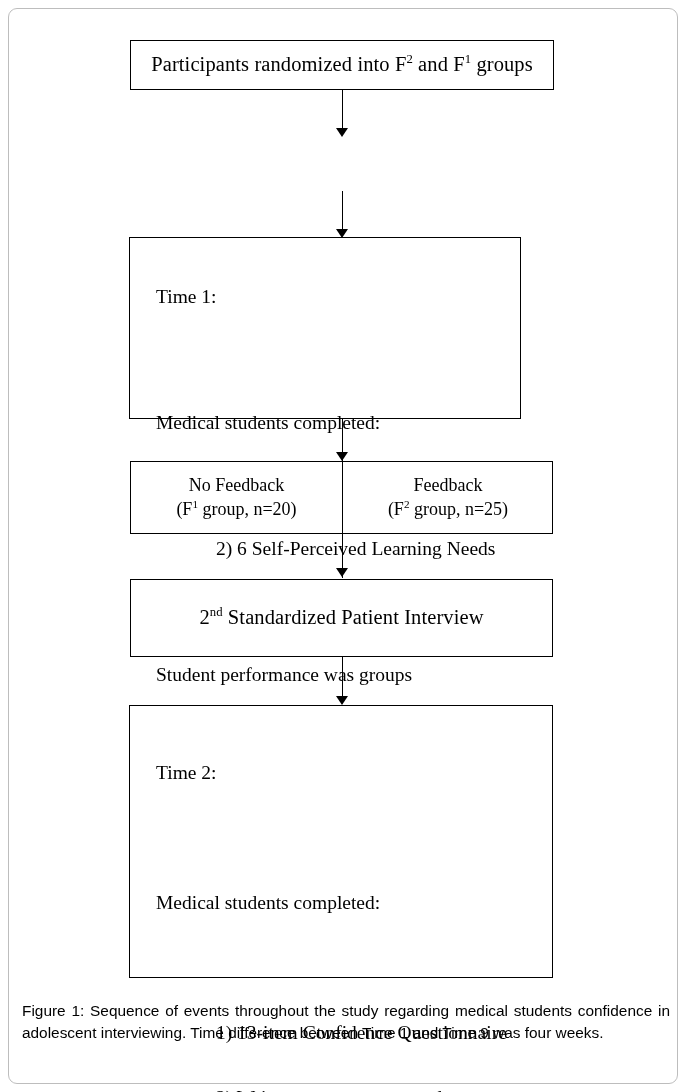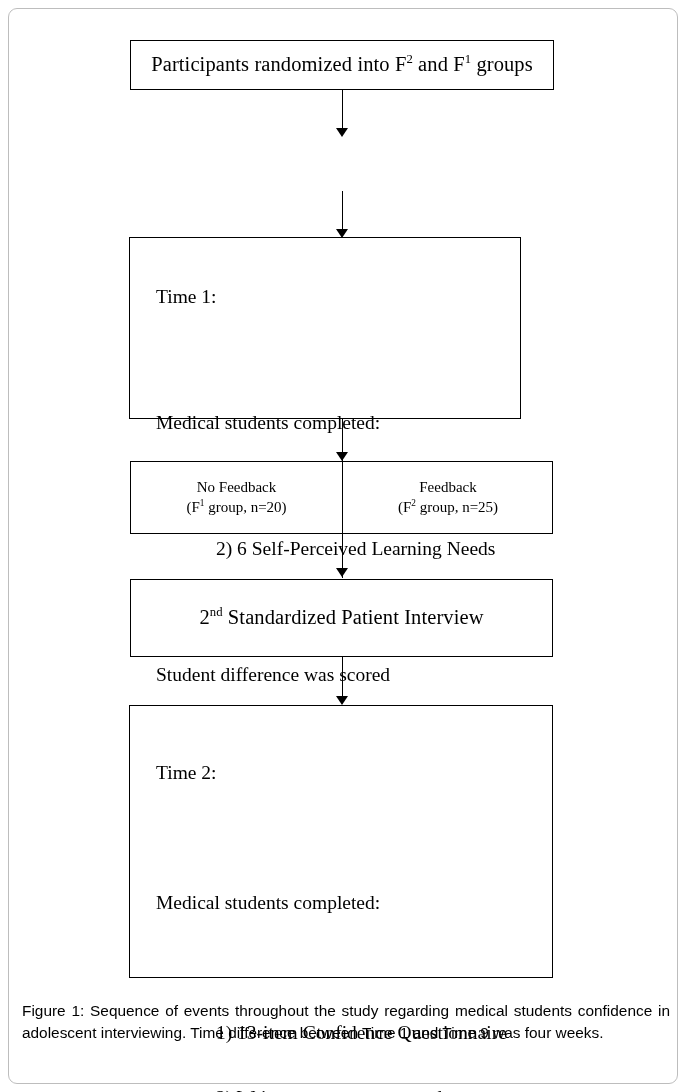--- a/index.html
+++ b/index.html
@@ -75,21 +75,21 @@
   }
   
   .split-half {
     position: absolute;
     top: 0;
     height: 100%;
     display: flex;
     flex-direction: column;
     align-items: center;
     justify-content: center;
-    font-size: 15px;
+    font-size: 18px;
     line-height: 1.28;
   }
   .split-divider {
     position: absolute;
     top: 0;
     bottom: 0;
     width: 0;
     border-left: 1.6px solid #000000;
   }
   
@@ -141,21 +141,21 @@
   <div class="arrowhead" style="left:335.5px; top:229px;"></div>
 
   <div class="flow-box" style="left:129px; top:237px; width:392px; height:182px;">
     <div class="block-text pad-left">
       <span class="text-line">Time 1:</span>
       <span class="text-line gap"></span>
       <span class="text-line">Medical students completed:</span>
       <span class="text-line indent-1">1) 13-item Confidence Questionnaire</span>
       <span class="text-line indent-1">2) 6 Self-Perceived Learning Needs</span>
       <span class="text-line gap"></span>
-      <span class="text-line">Student difference was scored</span>
+      <span class="text-line">Student performance was groups</span>
     </div>
   </div>
 
   <div class="connector" style="left:342px; top:419px; height:44px;"></div>
   <div class="arrowhead" style="left:335.5px; top:452px;"></div>
 
   <div class="flow-box" style="left:130px; top:461px; width:423px; height:73px;">
     <div class="split-divider" style="left:211px;"></div>
     <div class="split-half" style="left:0; width:211px;">
       <div>No Feedback</div>

